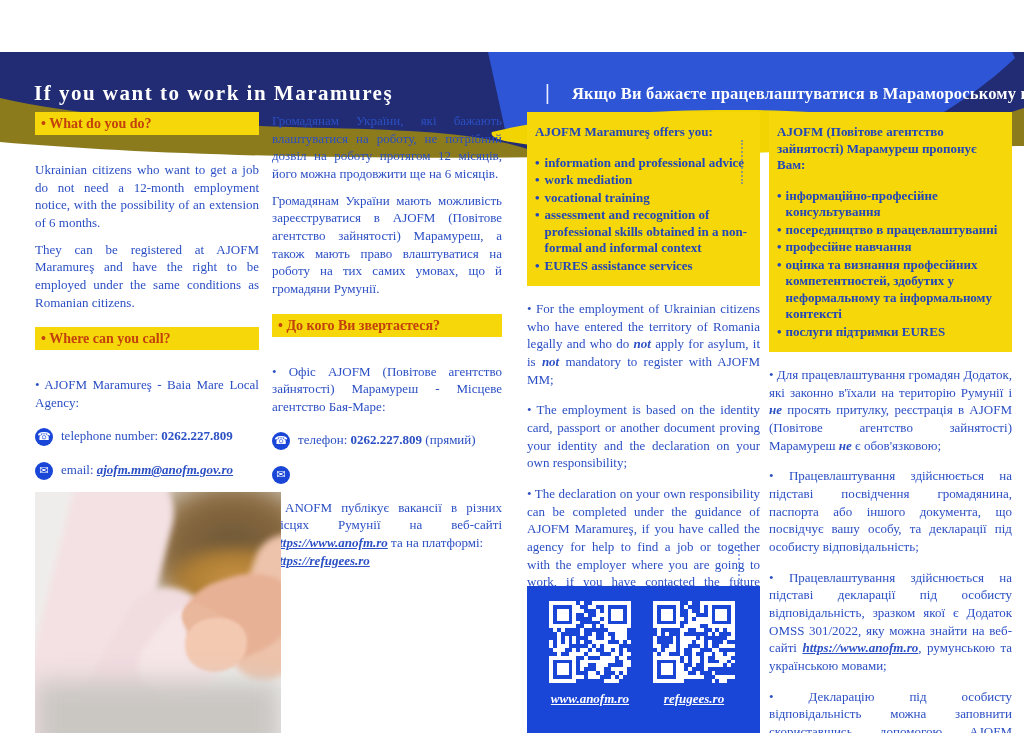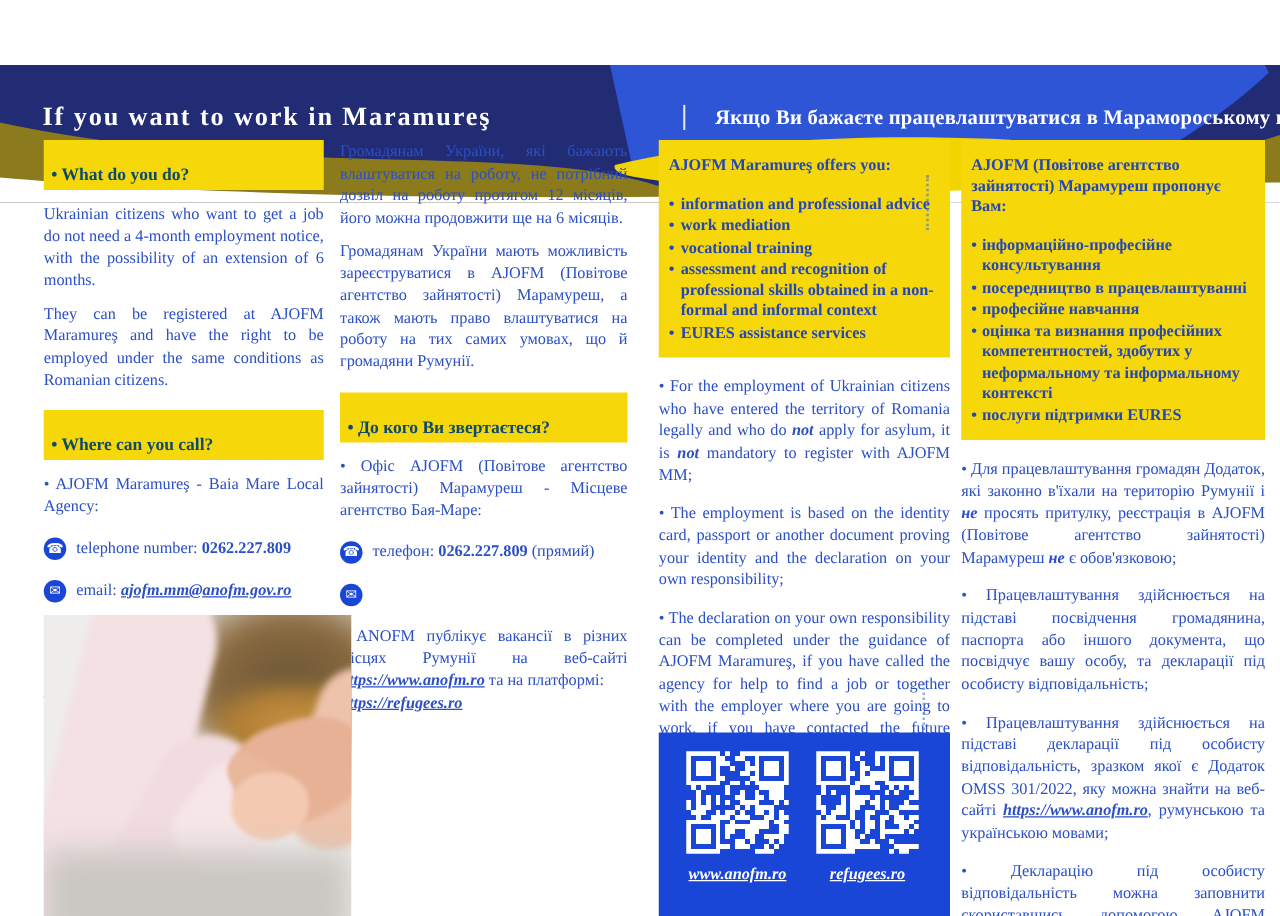--- a/index.html
+++ b/index.html
@@ -13,21 +13,21 @@
   .t-sep{position:absolute;left:545px;top:27px;font-size:22px;font-weight:bold;color:#e8ecff;}
   .t-uk{position:absolute;left:572px;top:32px;font-size:16.5px;font-weight:bold;color:#fff;letter-spacing:.2px;white-space:nowrap;}
 
   
   .col{position:absolute;top:112px;font-size:13px;line-height:1.36;}
   .c1{left:35px;width:224px;}
   .c2{left:272px;width:230px;}
   .c3{left:527px;width:233px;}
   .c4{left:769px;width:243px;}
   .col p{margin:0 0 9px;text-align:justify;text-align-last:left;}
-  .ybar{background:#f5d70a;color:#0c4a6e;font-weight:bold;font-size:14px;padding:19px 6px 2px;margin:0 0 10px;}
+  .ybar{background:#f5d70a;color:#c2410c;font-weight:bold;font-size:14px;padding:2px 6px 2px;margin:0 0 26px;}
   .mt16{margin-top:16px;}
   .mt26{margin-top:26px !important;}
   .mt14{margin-top:14px !important;}
   b,.bold{font-weight:bold;}
   .bi{font-weight:bold;font-style:italic;}
   .lnk{font-weight:bold;font-style:italic;text-decoration:underline;color:#2b4fc4;cursor:pointer;}
   .gap13 p{margin-bottom:13px;}
 
   
   .icon-row{display:flex;align-items:flex-start;gap:8px;margin:15px 0;}
@@ -84,21 +84,21 @@
       <path d="M492,80 C560,63 660,57 750,58 C830,59 866,63 878,84 C884,96 872,106 852,106 C700,106 560,100 505,89 C496,87 490,84 492,80 Z" fill="#f2d402"></path>
       <path d="M0,90 C140,102 330,108 560,105 C760,102 900,95 1024,94 L1024,110 L0,110 Z" fill="#ffffff"></path>
     </svg>
     <span class="t-en">If you want to work in Maramureş</span>
     <span class="t-sep">|</span>
     <span class="t-uk">Якщо Ви бажаєте працевлаштуватися в Марамороському повіті</span>
   </div>
 
   <div class="col c1">
     <div class="ybar">• What do you do?</div>
-    <p>Ukrainian citizens who want to get a job do not need a 4-month employment notice, with the possibility of an extension of 6 months.</p>
+    <p>Ukrainian citizens who want to get a job do not need a 12-month employment notice, with the possibility of an extension of 6 months.</p>
     <p>They can be registered at AJOFM Maramureş and have the right to be employed under the same conditions as Romanian citizens.</p>
     <div class="ybar mt16">• Where can you call?</div>
     <p>• AJOFM Maramureş - Baia Mare Local Agency:</p>
     <div class="icon-row">
       <span class="circle-icon">☎</span>
       <span class="icon-text"><span>telephone number: </span><b>0262.227.809</b></span>
     </div>
     <div class="icon-row">
       <span class="circle-icon">✉</span>
       <span class="icon-text"><span>email: </span><a class="lnk">ajofm.mm@anofm.gov.ro</a></span>

